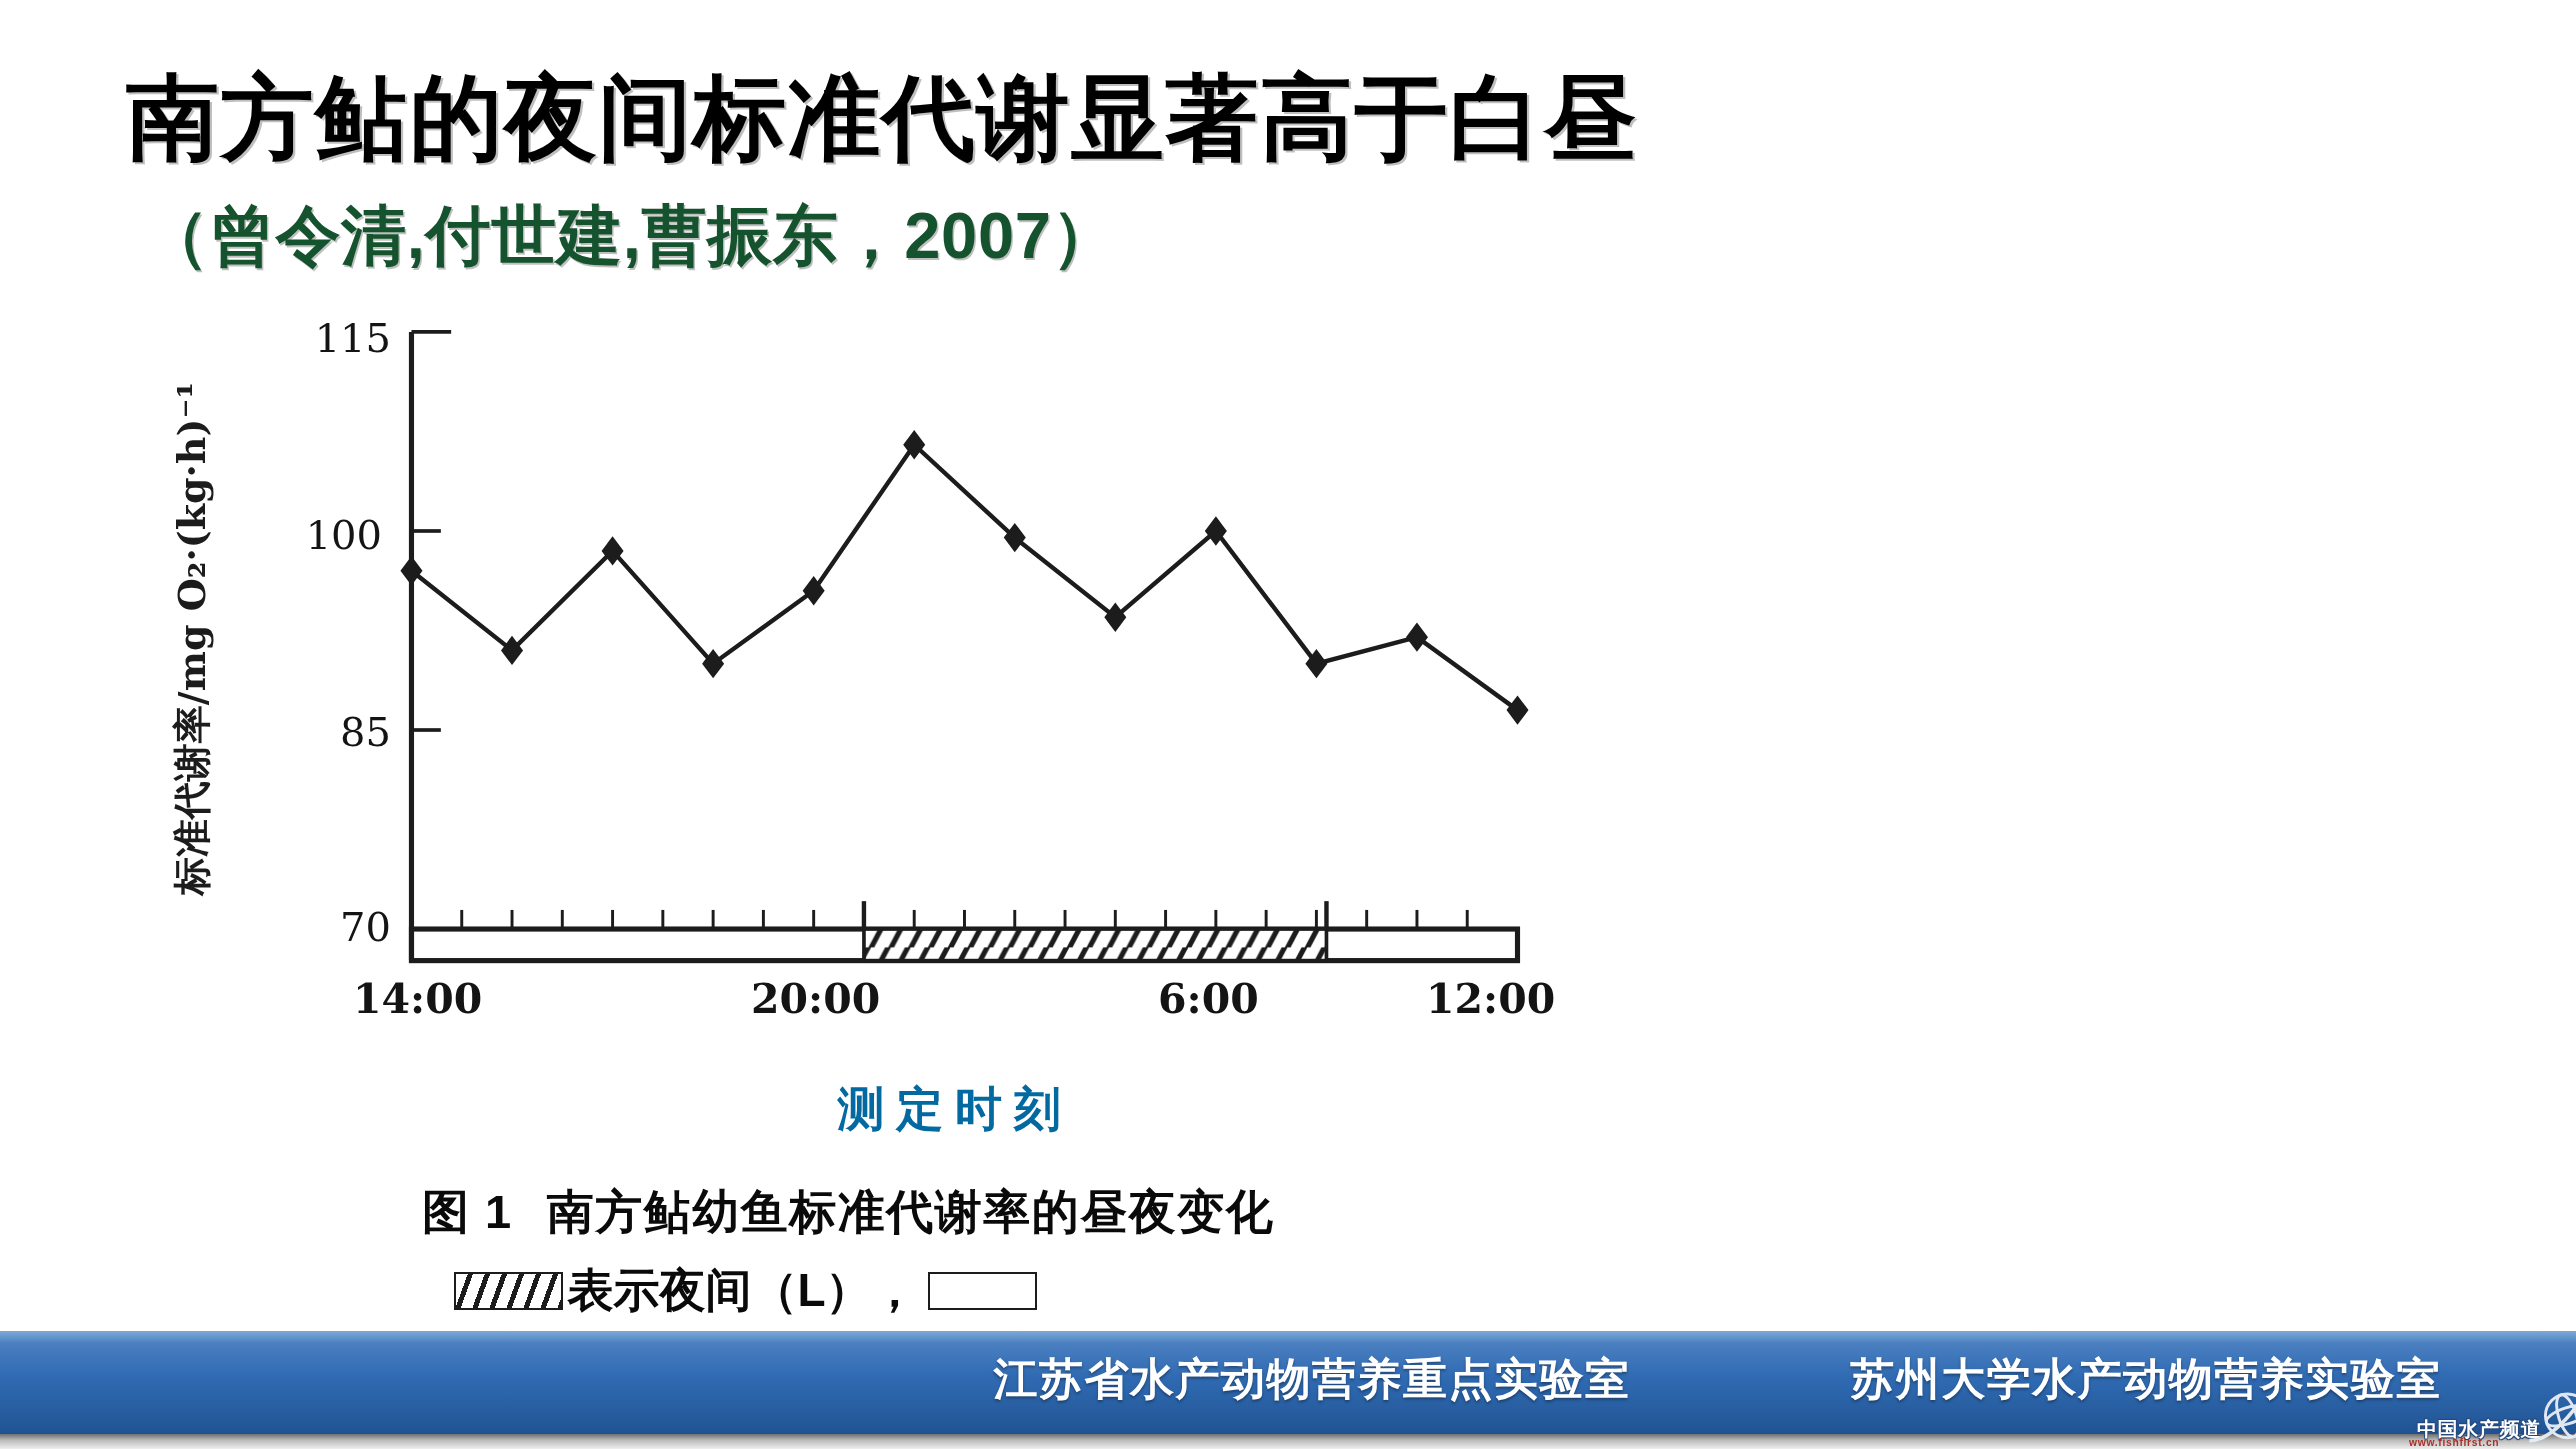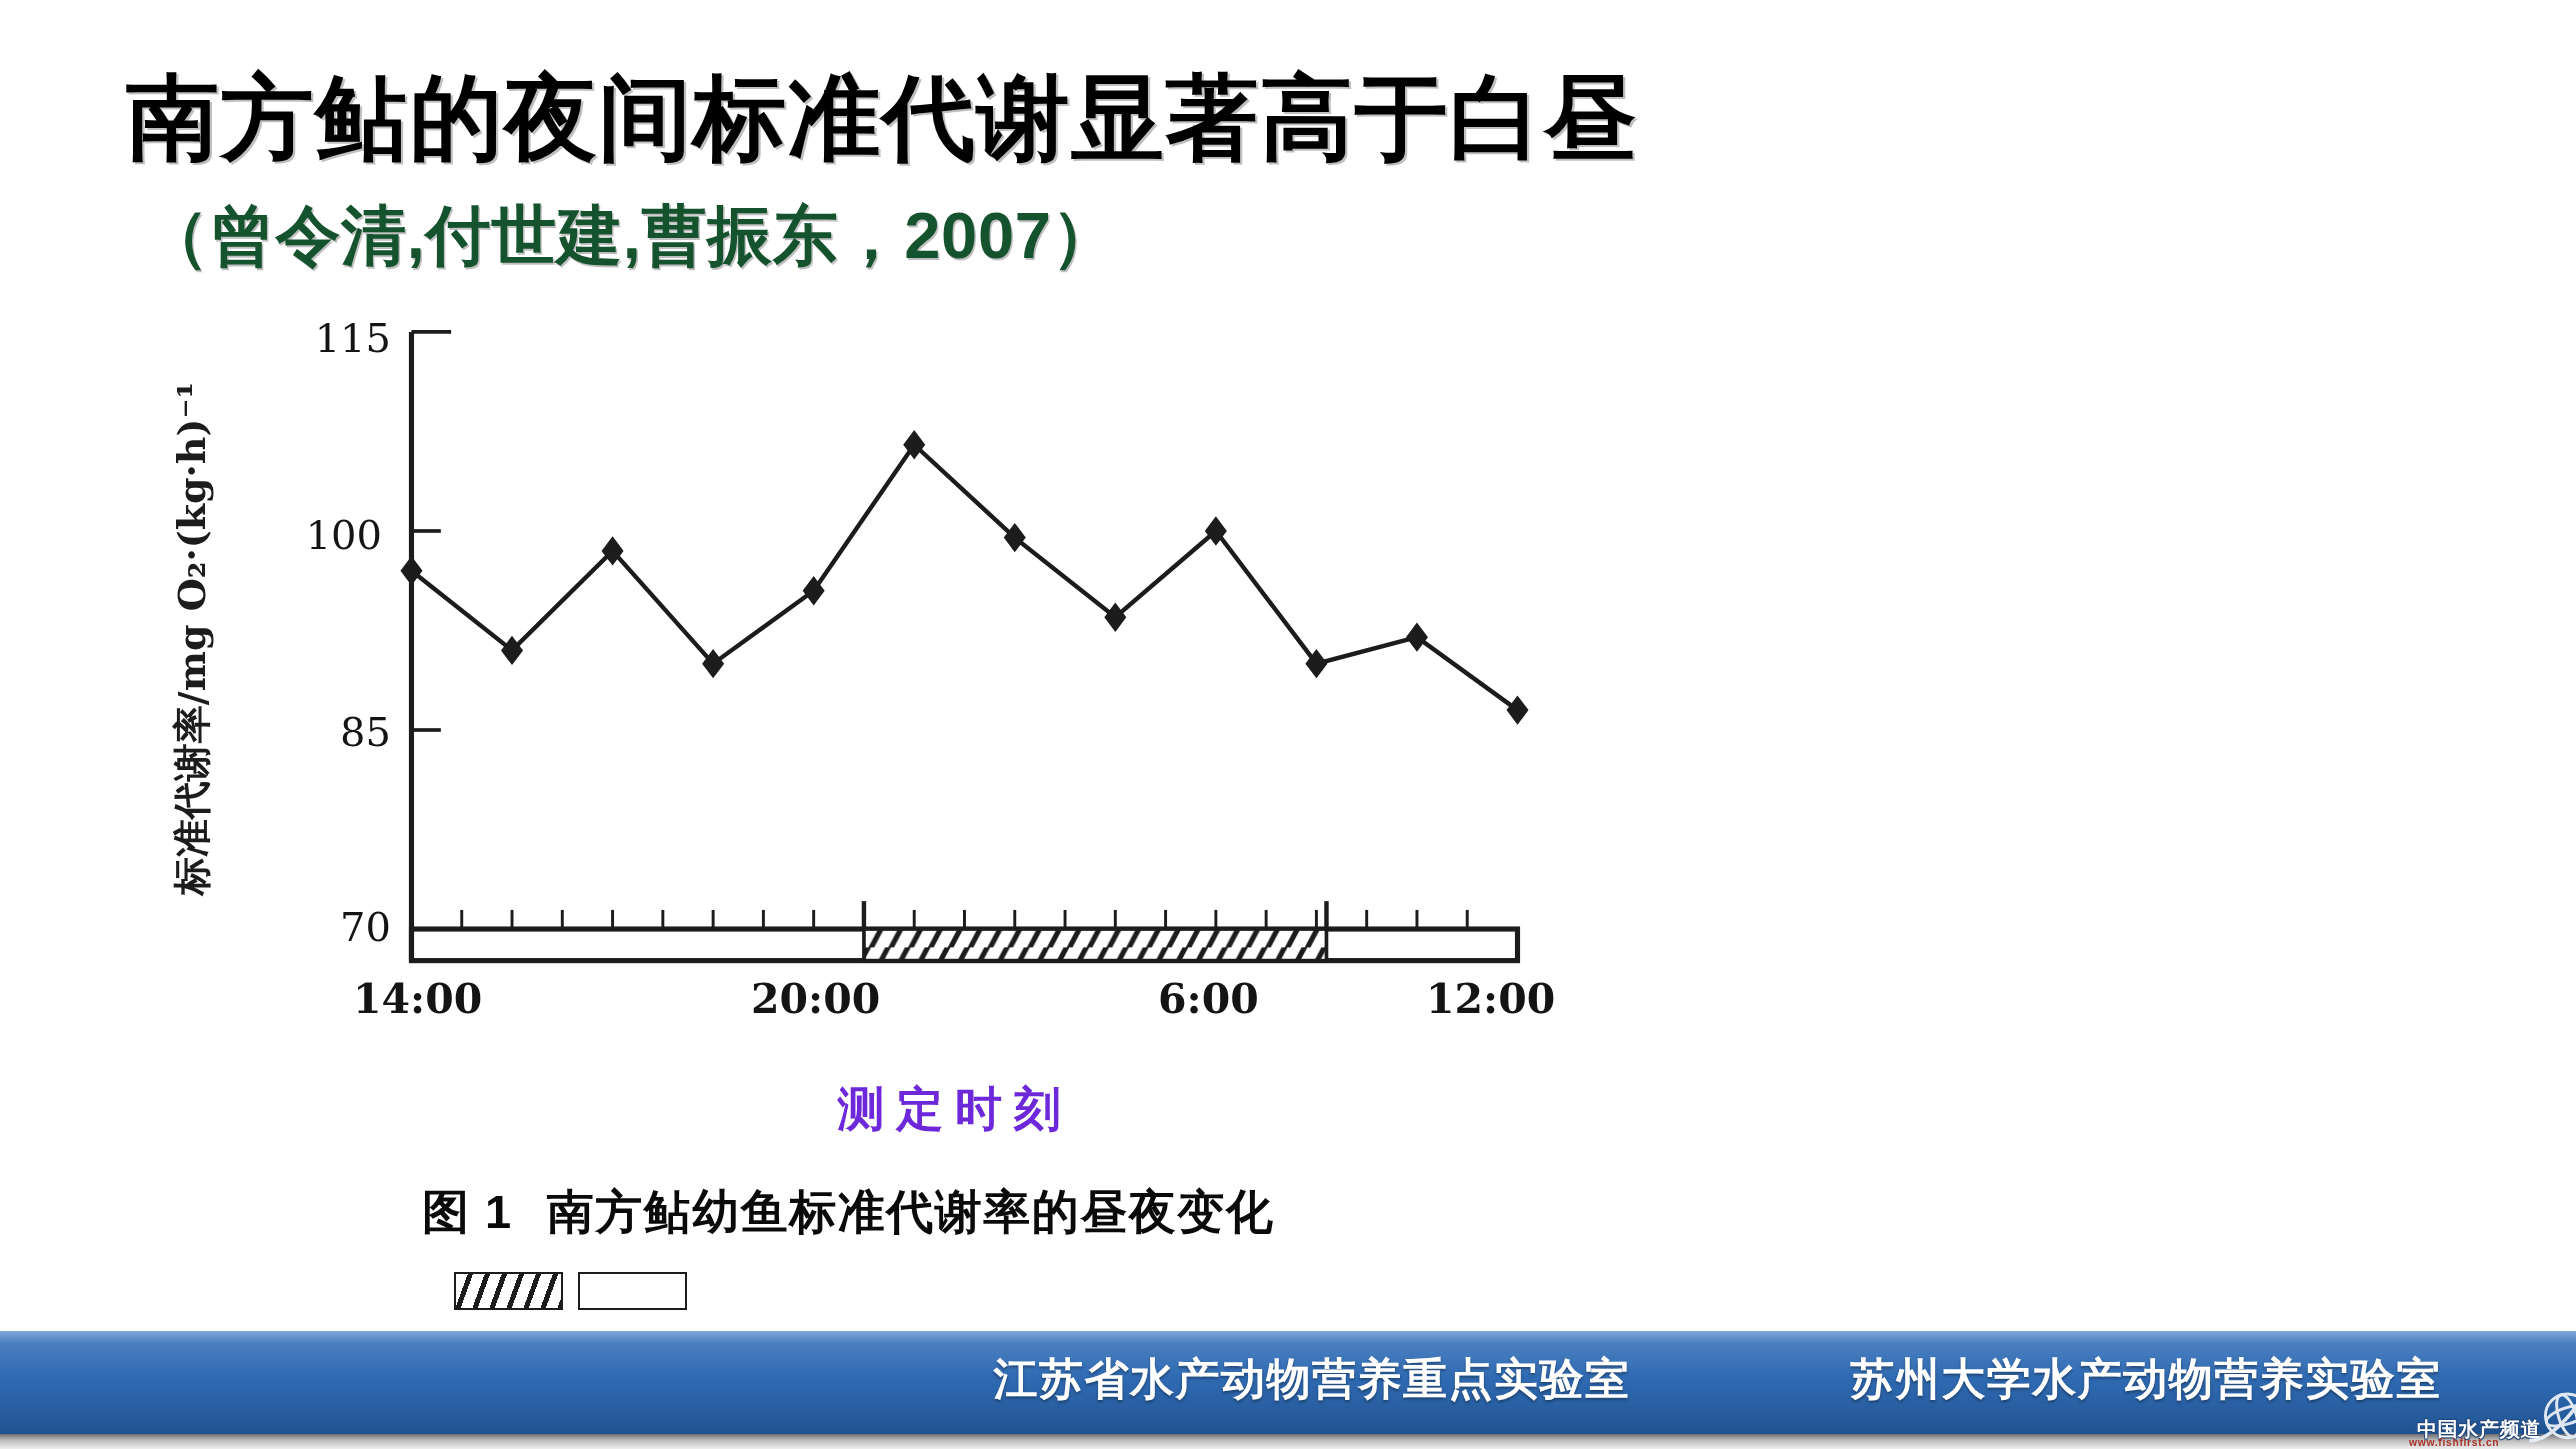--- a/index.html
+++ b/index.html
@@ -39,21 +39,21 @@
     font-size:40px;font-weight:400;color:#141414;line-height:44px;
   }
   .xtick{
     width:176px;text-align:left;top:975px;
     font-family:"DejaVu Serif","Liberation Serif",serif;
     font-size:41px;font-weight:700;color:#141414;
   }
   .xaxis-label{
     left:764px;top:1078px;width:382px;text-align:center;
     font-family:"DejaVu Serif","Liberation Serif",serif;
-    font-size:47px;font-weight:600;color:#6d28d9;letter-spacing:11.8px;
+    font-size:47px;font-weight:600;color:#0369a1;letter-spacing:11.8px;
   }
   .fig-caption{
     left:422px;top:1172px;width:1616px;
     font-size:47px;font-weight:800;color:#0a0a0a;letter-spacing:1.5px;margin-top:9px;
   }
   .fig-caption .fig-no{margin-right:34px;}
   .legend-row{
     left:454px;top:1258px;width:1616px;height:66px;
     display:flex;align-items:center;
     font-size:46px;font-weight:700;color:#0a0a0a;
@@ -173,20 +173,21 @@
 <div class="abs xtick" style="left:1426px;">12:00</div>
 
 <div class="abs xaxis-label">测定时刻</div>
 
 <div class="abs fig-caption">
   <span class="fig-no">图 1</span><span>南方鲇幼鱼标准代谢率的昼夜变化</span>
 </div>
 
 <div class="abs legend-row">
   <span class="swatch night"></span>
+  <span>表示夜间（L），</span>
   <span class="swatch day"></span>
 </div>
 
 <div class="abs footer-blue"></div>
 <div class="abs footer-grey"></div>
 <div id="lab1" class="abs footer-lab">江苏省水产动物营养重点实验室</div>
 <div id="lab2" class="abs footer-lab">苏州大学水产动物营养实验室</div>
 
 <div class="abs wm-name">中国水产频道</div>
 <div class="abs wm-url">www.fishfirst.cn</div>

